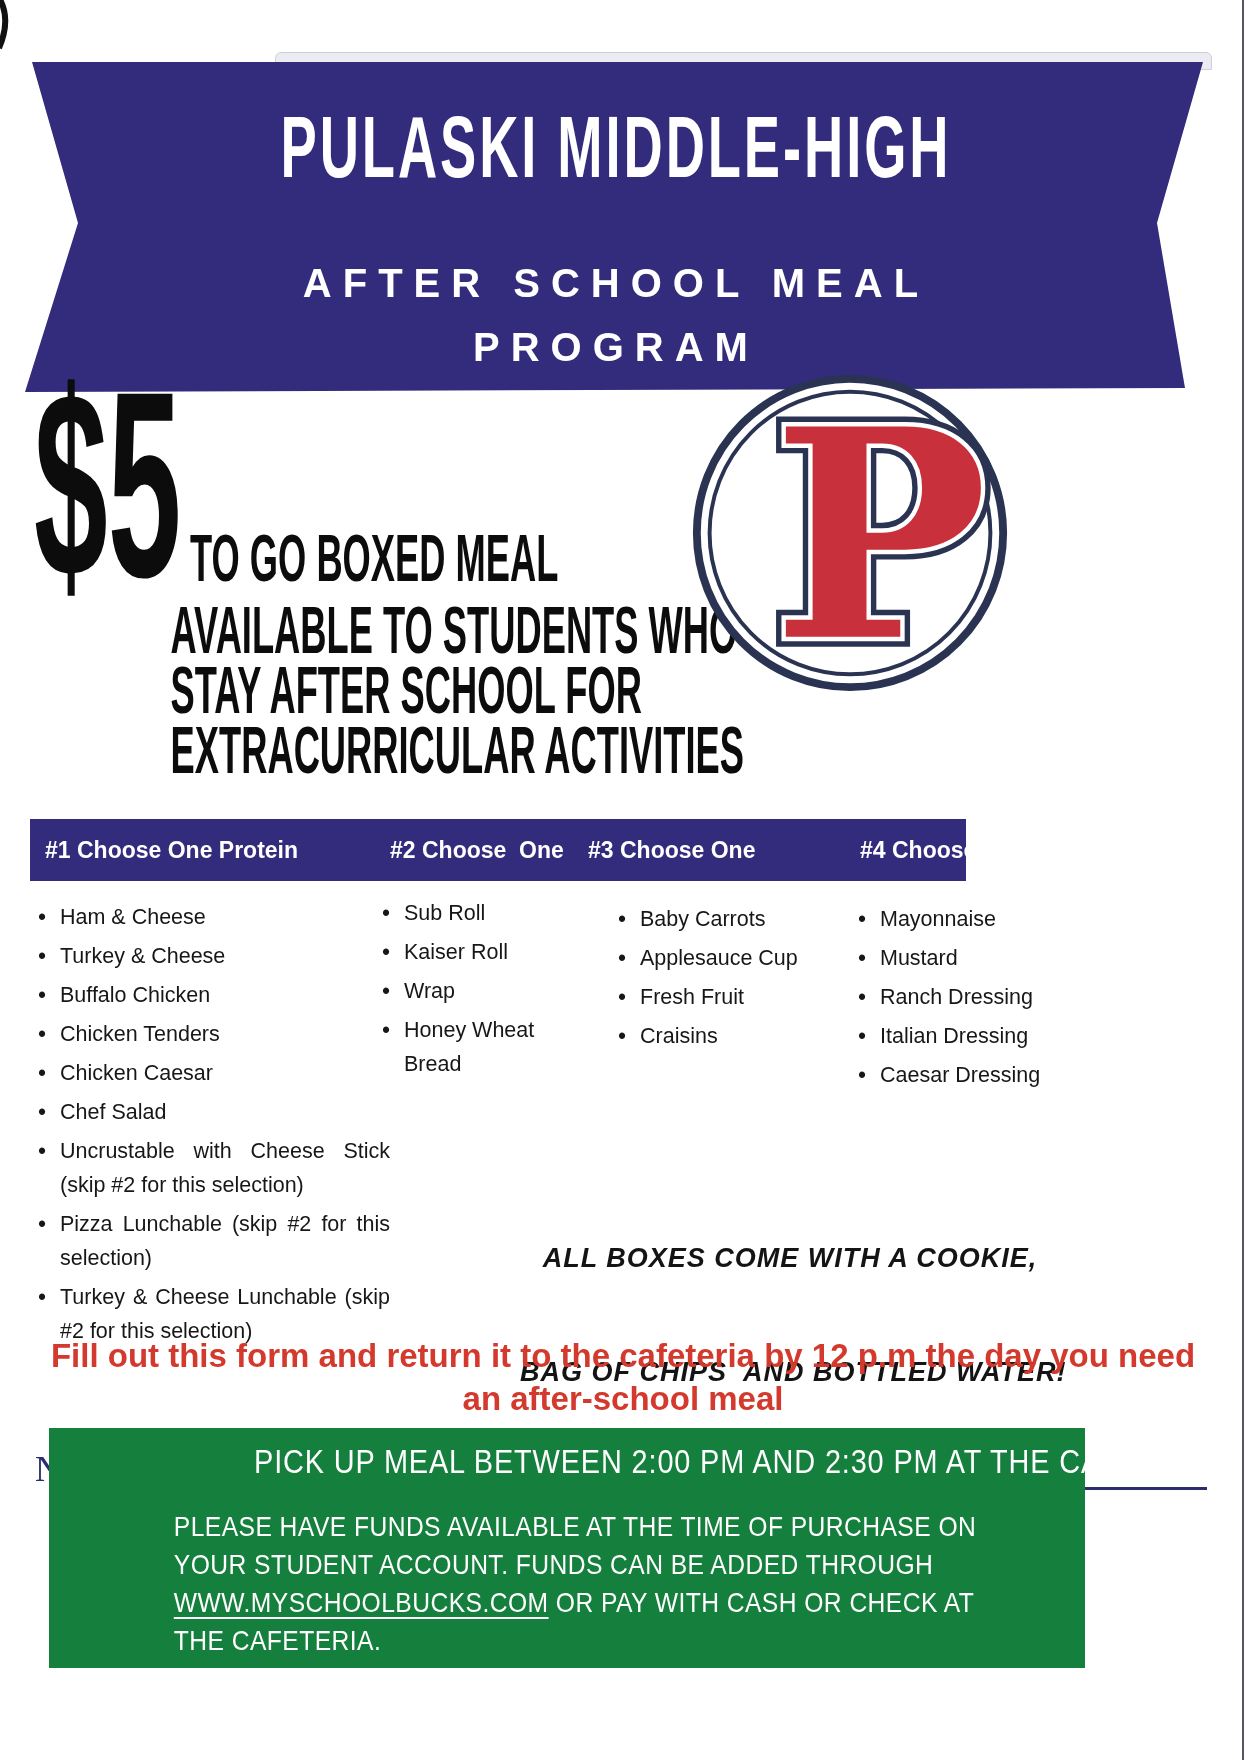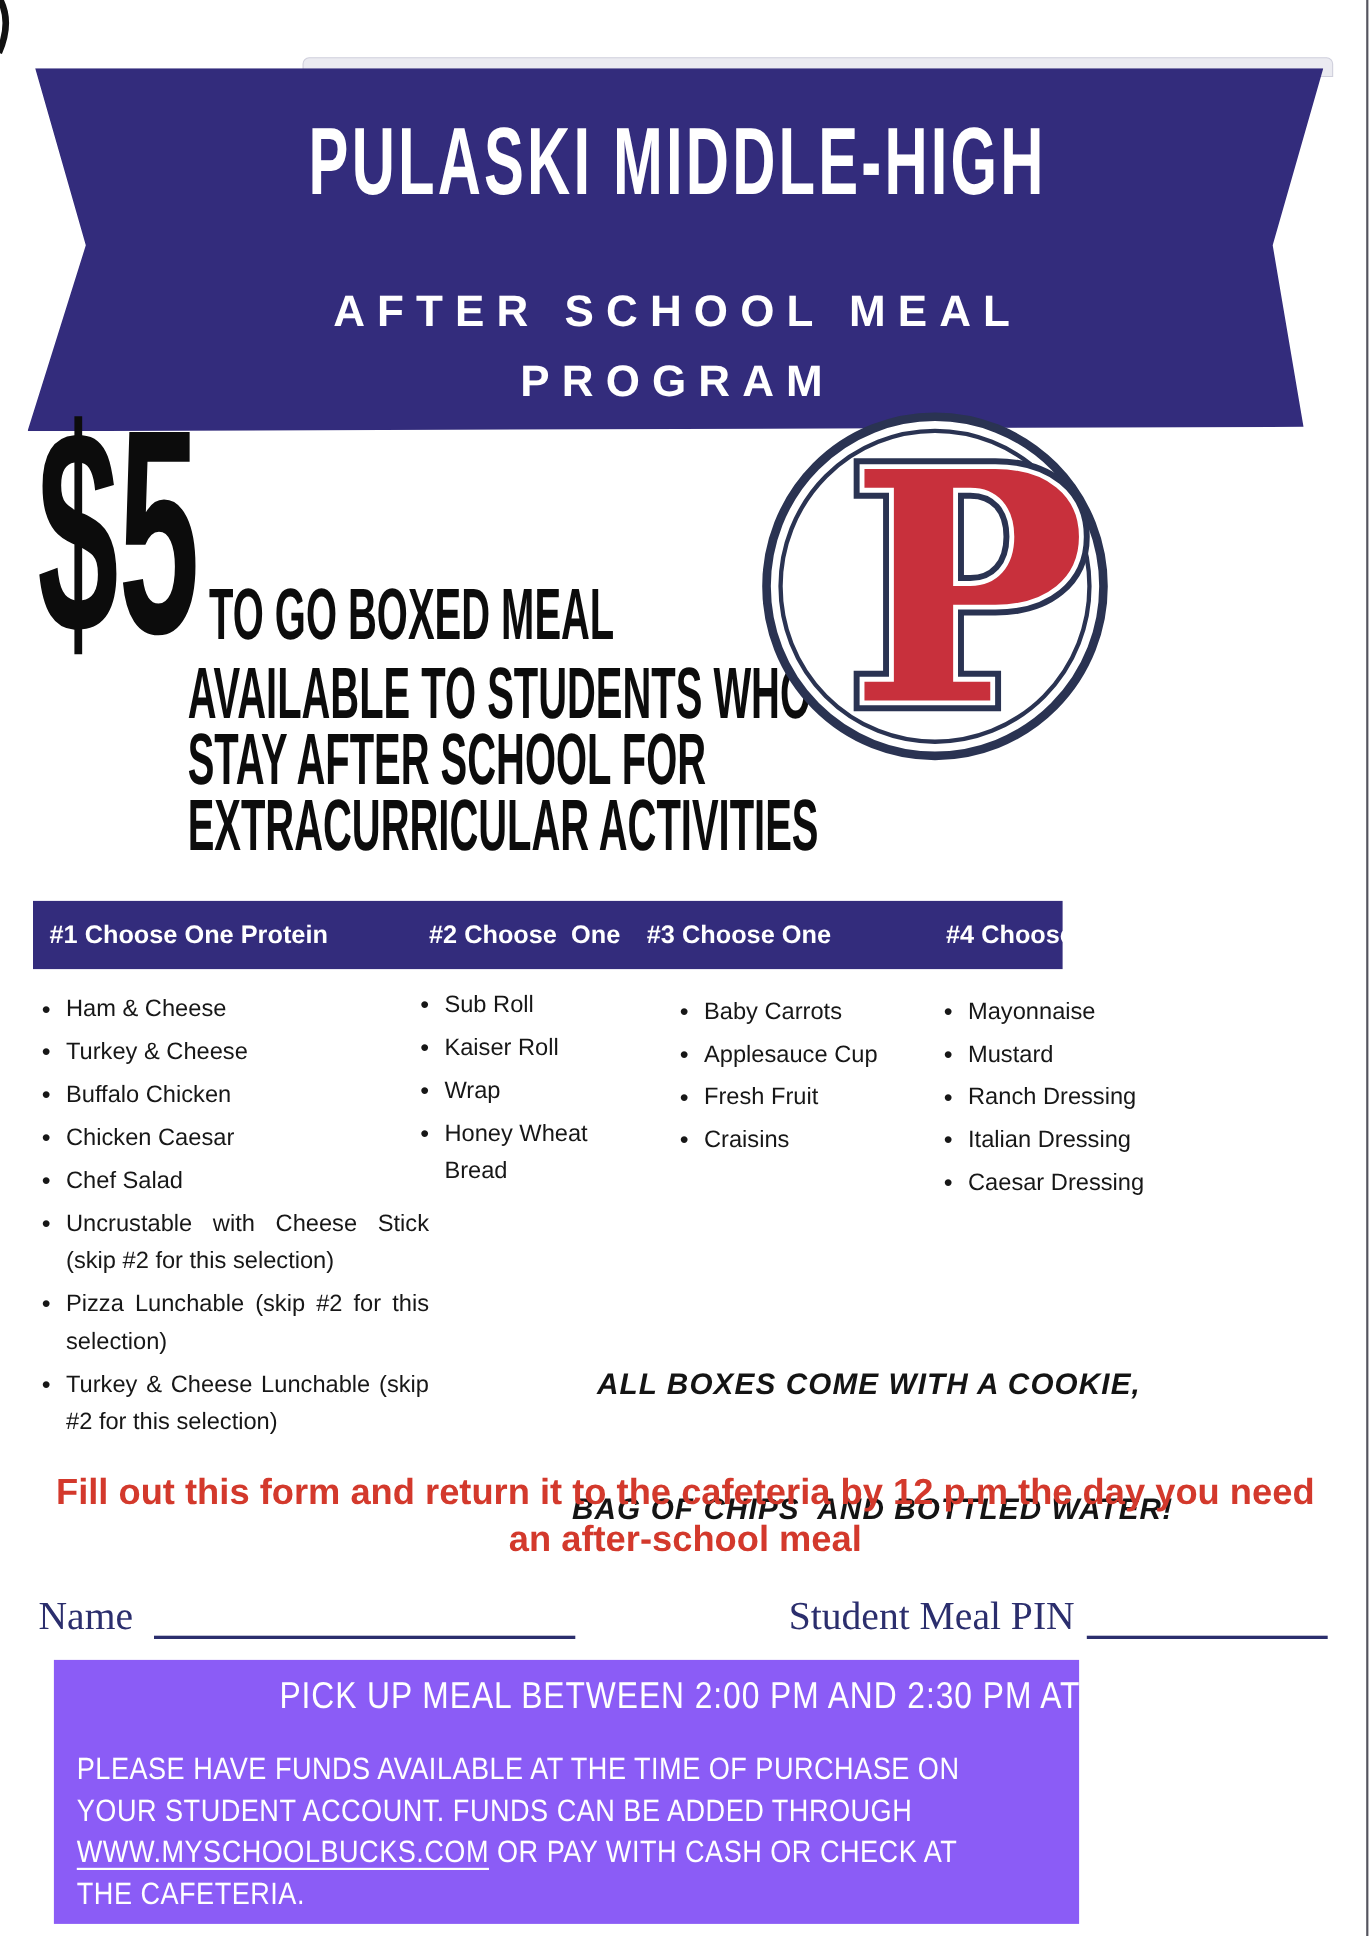--- a/index.html
+++ b/index.html
@@ -57,21 +57,21 @@
            font-weight:bold;font-size:33px;line-height:43px;}
 
   
   .field-label{position:absolute;top:1448px;color:#2b2e6d;font-family:"Liberation Serif",serif;
                font-size:36px;white-space:nowrap;}
   .name-label{left:35px;} .pin-label{left:717px;text-align:center;}
   .blank-line{position:absolute;top:1487px;height:3px;background:#2b2e6d;}
   .name-line{left:140px;width:383px;} .pin-line{left:988px;width:219px;}
 
   
-  .footer{position:absolute;left:49px;top:1509px;width:932px;height:240px;background:#8b5cf6;}
+  .footer{position:absolute;left:49px;top:1428px;width:1036px;height:240px;background:#15803d;}
   .pickup{position:absolute;left:130px;top:14px;width:1000px;text-align:center;color:#fff;
           font-size:34px;letter-spacing:1px;white-space:nowrap;transform:scaleX(.85);
           transform-origin:center top;}
   .funds{position:absolute;right:40px;top:80px;width:990px;color:#fff;
          font-size:28px;line-height:38px;letter-spacing:.5px;}
   .funds .fline{white-space:pre;transform:scaleX(.88);transform-origin:right top;}
   .funds a, .funds .link{color:#fff;text-decoration:underline;text-underline-offset:5px;}
 </style>
 </head>
 <body>
@@ -109,20 +109,21 @@
   <div class="menu-header h1">#1 Choose One Protein</div>
   <div class="menu-header h2">#2 Choose  One</div>
   <div class="menu-header h3">#3 Choose One</div>
   <div class="menu-header h4">#4 Choose One</div>
 </div>
 
 <ul class="menu-list list1">
     <li>Ham &amp; Cheese</li>
     <li>Turkey &amp; Cheese</li>
     <li>Buffalo Chicken</li>
+    <li>Chicken Tenders</li>
     <li>Chicken Caesar</li>
     <li>Chef Salad</li>
     <li class="just">Uncrustable with Cheese Stick (skip #2 for this  selection)</li>
     <li class="just">Pizza Lunchable (skip #2 for this selection)</li>
     <li class="just">Turkey &amp; Cheese Lunchable (skip #2 for this selection)</li>
   </ul>
 <ul class="menu-list list2">
     <li>Sub Roll</li>
     <li>Kaiser Roll</li>
     <li>Wrap</li>

